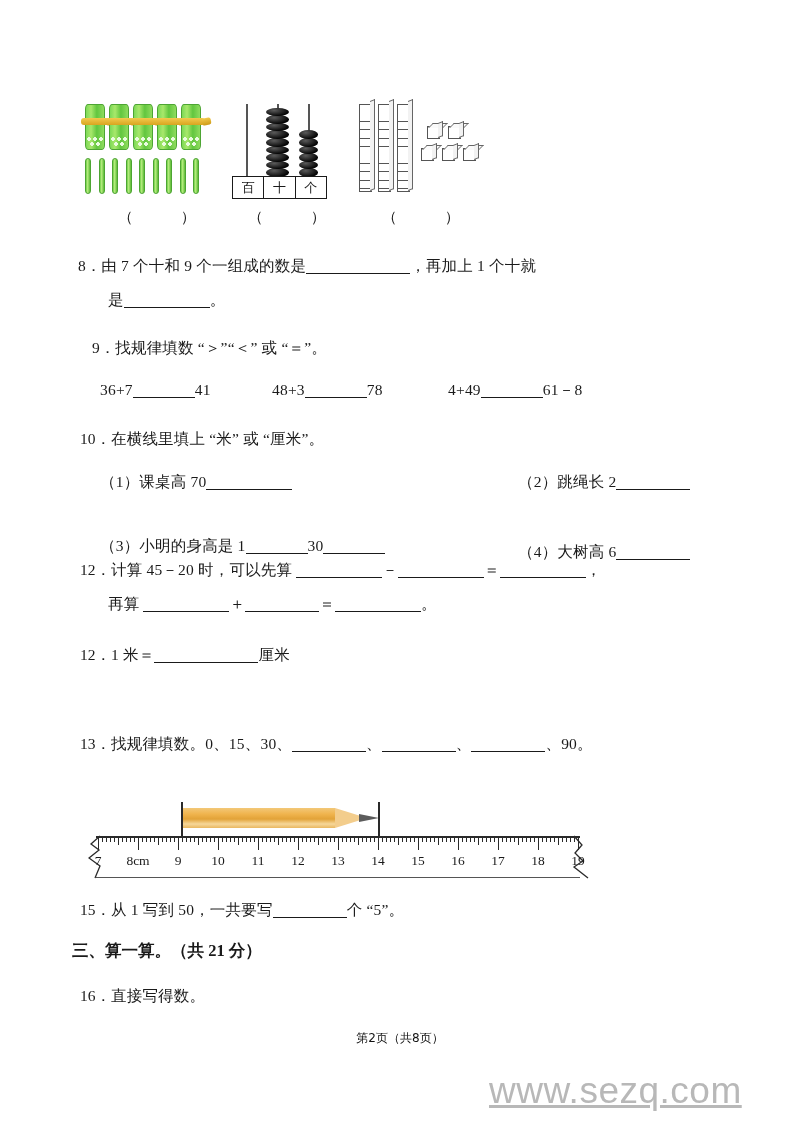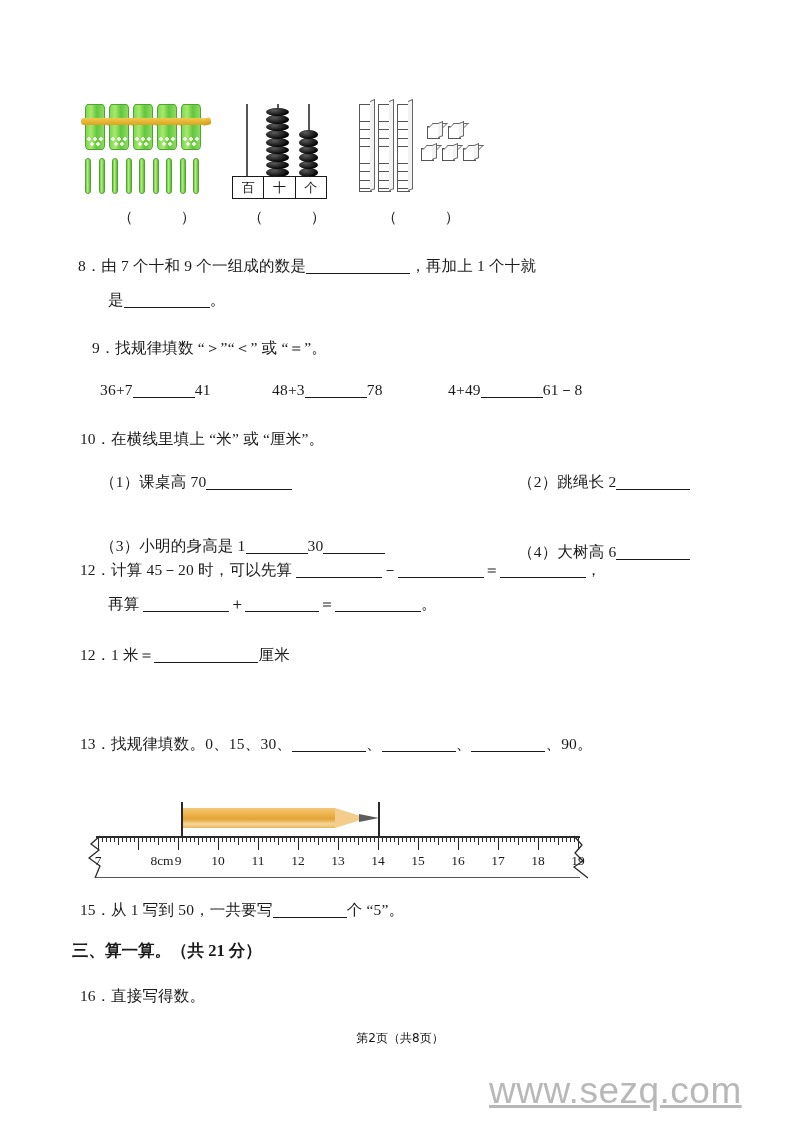--- a/index.html
+++ b/index.html
@@ -510,21 +510,21 @@
           <div class="tick maj" style="left: 480px;"></div>
         </div>
       <div class="rulerbottom"></div>
       <svg class="zig" style="left:0px; top:-1px;" width="14" height="44">
         <polyline points="12,1 3,9 11,15 1,23 12,31 7,43" fill="none" stroke="#2a2a2a" stroke-width="1.3"></polyline>
       </svg>
       <svg class="zig" style="left:484px; top:-1px;" width="18" height="44">
         <polyline points="2,1 10,10 3,18 11,26 2,32 16,43" fill="none" stroke="#2a2a2a" stroke-width="1.3"></polyline>
       </svg>
     <div class="numlabel" style="left: 10px;">7</div>
-        <div class="numlabel" style="left: 50px; margin-left: 24px;">8cm</div>
+        <div class="numlabel" style="left: 50px;">8cm</div>
         <div class="numlabel" style="left: 90px;">9</div>
         <div class="numlabel" style="left: 130px;">10</div>
         <div class="numlabel" style="left: 170px;">11</div>
         <div class="numlabel" style="left: 210px;">12</div>
         <div class="numlabel" style="left: 250px;">13</div>
         <div class="numlabel" style="left: 290px;">14</div>
         <div class="numlabel" style="left: 330px;">15</div>
         <div class="numlabel" style="left: 370px;">16</div>
         <div class="numlabel" style="left: 410px;">17</div>
         <div class="numlabel" style="left: 450px;">18</div>

